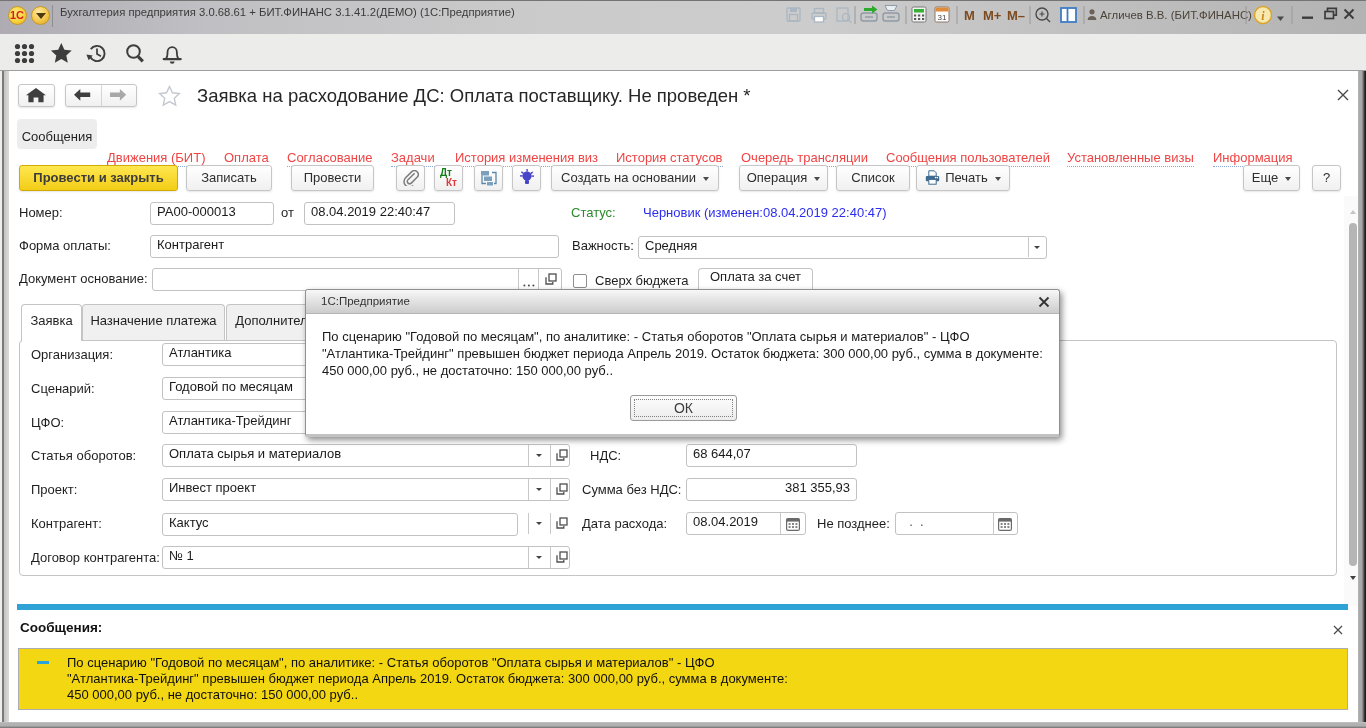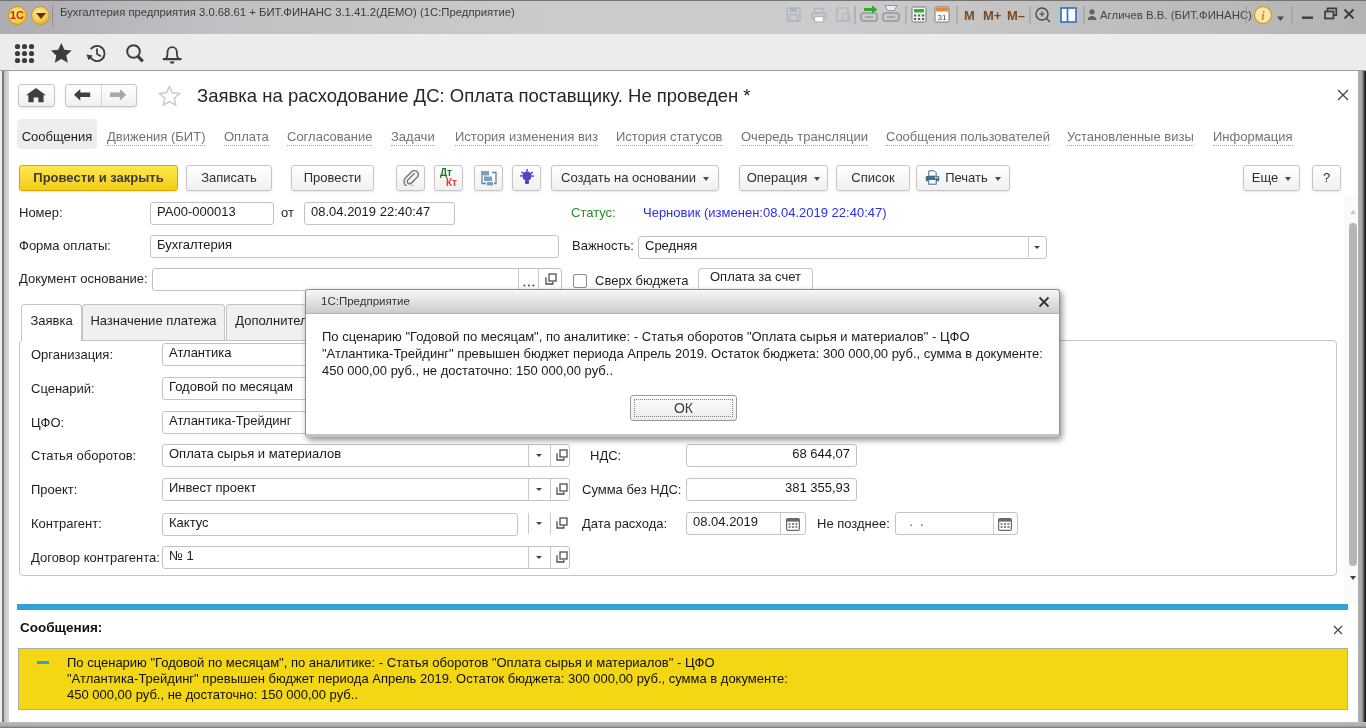--- a/index.html
+++ b/index.html
@@ -6,22 +6,22 @@
   font-family:"Liberation Sans", sans-serif; }
 #page { position:relative; width:1366px; height:728px; }
 .abs { position:absolute; }
 .lab { position:absolute; font-size:13px; color:#1f1f1f; white-space:nowrap; }
 .fld { position:absolute; height:23px; background:#fff; border:1px solid #c2c2c2;
   border-radius:3px; font-size:13px; line-height:18px; color:#1a1a1a;
   padding:0 6px; white-space:nowrap; overflow:hidden; }
 .btn { position:absolute; height:26px; background:linear-gradient(#ffffff,#f0f0f0);
   border:1px solid #c6c6c6; border-radius:3px; box-shadow:0 1px 2px rgba(0,0,0,0.1); font-size:13px; line-height:24px;
   color:#2e2e2e; text-align:center; white-space:nowrap; }
-.link { position:absolute; font-size:13px; color:#737373; white-space:nowrap;
-  border-bottom:1px dotted #8aa6d2; padding-bottom:1px; }
+.link { position:absolute; font-size:13px; color:#ef4444; white-space:nowrap;
+  border-bottom:1px dotted #8aa6d2; padding-bottom:1px;margin-top:21px; }
 .car { display:inline-block; width:0; height:0; border-left:3.5px solid transparent;
   border-right:3.5px solid transparent; border-top:4.5px solid #4a4a4a;
   vertical-align:middle; margin-left:7px; }
 </style></head>
 <body>
 <div id="page">
 
 <div class="abs" style="left:1358px;top:34px;width:8px;height:694px;
   background:linear-gradient(90deg,#b8b8b8 0,#ababab 1px,#a9a9a9 4px,#6e6e6e 5px,#555555 6px,#1e1e1e 7px,#1a1a1a 8px);"></div>
 <div class="abs" style="left:0;top:722px;width:1366px;height:6px;
@@ -240,21 +240,21 @@
 <div class="btn" style="left:1312px;top:165px;width:29px;">?</div>
 
 <div class="lab" style="left:19px;top:205px;">Номер:</div>
 <div class="fld" style="left:150px;top:202px;width:124px;">РА00-000013</div>
 <div class="lab" style="left:281px;top:205px;">от</div>
 <div class="fld" style="left:304px;top:202px;width:151px;">08.04.2019 22:40:47</div>
 <div class="lab" style="left:571px;top:205px;color:#2a8a2a;">Статус:</div>
 <div class="lab" style="left:643px;top:205px;color:#2d2df0;">Черновик (изменен:08.04.2019 22:40:47)</div>
 
 <div class="lab" style="left:19px;top:238px;">Форма оплаты:</div>
-<div class="fld" style="left:150px;top:235px;width:409px;">Бухгалтерия</div>
+<div class="fld" style="left:150px;top:235px;width:409px;">Контрагент</div>
 <div class="lab" style="left:572px;top:238px;">Важность:</div>
 <div class="fld" style="left:638px;top:236px;width:409px;">Средняя</div>
 <div class="abs" style="left:1028px;top:236px;width:1px;height:21px;background:#c9c9c9;"></div>
 <div class="abs" style="left:1034px;top:245.5px;width:0;height:0;border-left:3px solid transparent;border-right:3px solid transparent;border-top:3.5px solid #444;"></div>
 
 <div class="lab" style="left:19px;top:271px;">Документ основание:</div>
 <div class="fld" style="left:152px;top:268px;width:410px;"></div>
 <div class="abs" style="left:518px;top:269px;width:1px;height:21px;background:#c9c9c9;"></div>
 <svg class="abs" style="left:522px;top:283px;" width="14" height="5" viewBox="0 0 14 5">
       <g fill="#4a4a4a">
@@ -360,21 +360,21 @@
   <div class="abs" style="left:535.5px;top:556px;width:0;height:0;border-left:3px solid transparent;border-right:3px solid transparent;border-top:3.5px solid #444;"></div>
   <div class="abs" style="left:550px;top:547px;width:1px;height:21px;background:#c9c9c9;"></div>
   <svg class="abs" style="left:556px;top:551px;" width="12" height="12" viewBox="0 0 12 12">
     <g fill="none" stroke="#4f4f4f" stroke-width="1.3">
           <rect x="4" y="1" width="7" height="7"></rect>
           <path d="M1 4.2v6.8h6.8v-2"></path>
         </g>
   </svg>
 
   <div class="lab" style="left:582px;top:448px;margin-left:8px;">НДС:</div>
-  <div class="fld" style="left:686px;top:444px;width:171px;text-align:right;">68 644,07</div>
+  <div class="fld" style="left:686px;top:444px;width:171px;">68 644,07</div>
   <div class="lab" style="left:582px;top:482px;">Сумма без НДС:</div>
   <div class="fld" style="left:686px;top:478px;width:171px;text-align:right;">381 355,93</div>
 
   <div class="lab" style="left:582px;top:516px;">Дата расхода:</div>
   <div class="fld" style="left:686px;top:512px;width:120px;">08.04.2019</div>
   <div class="abs" style="left:780px;top:513px;width:1px;height:21px;background:#c9c9c9;"></div>
   <svg class="abs" style="left:786px;top:517px;" width="14" height="14" viewBox="0 0 14 14">
     <g>
           <rect x="0.6" y="1.6" width="12.8" height="11.8" rx="1.5" fill="none" stroke="#6a6a6a" stroke-width="1.2"></rect>
     <rect x="0.6" y="1.6" width="12.8" height="3" fill="#6a6a6a"></rect>

